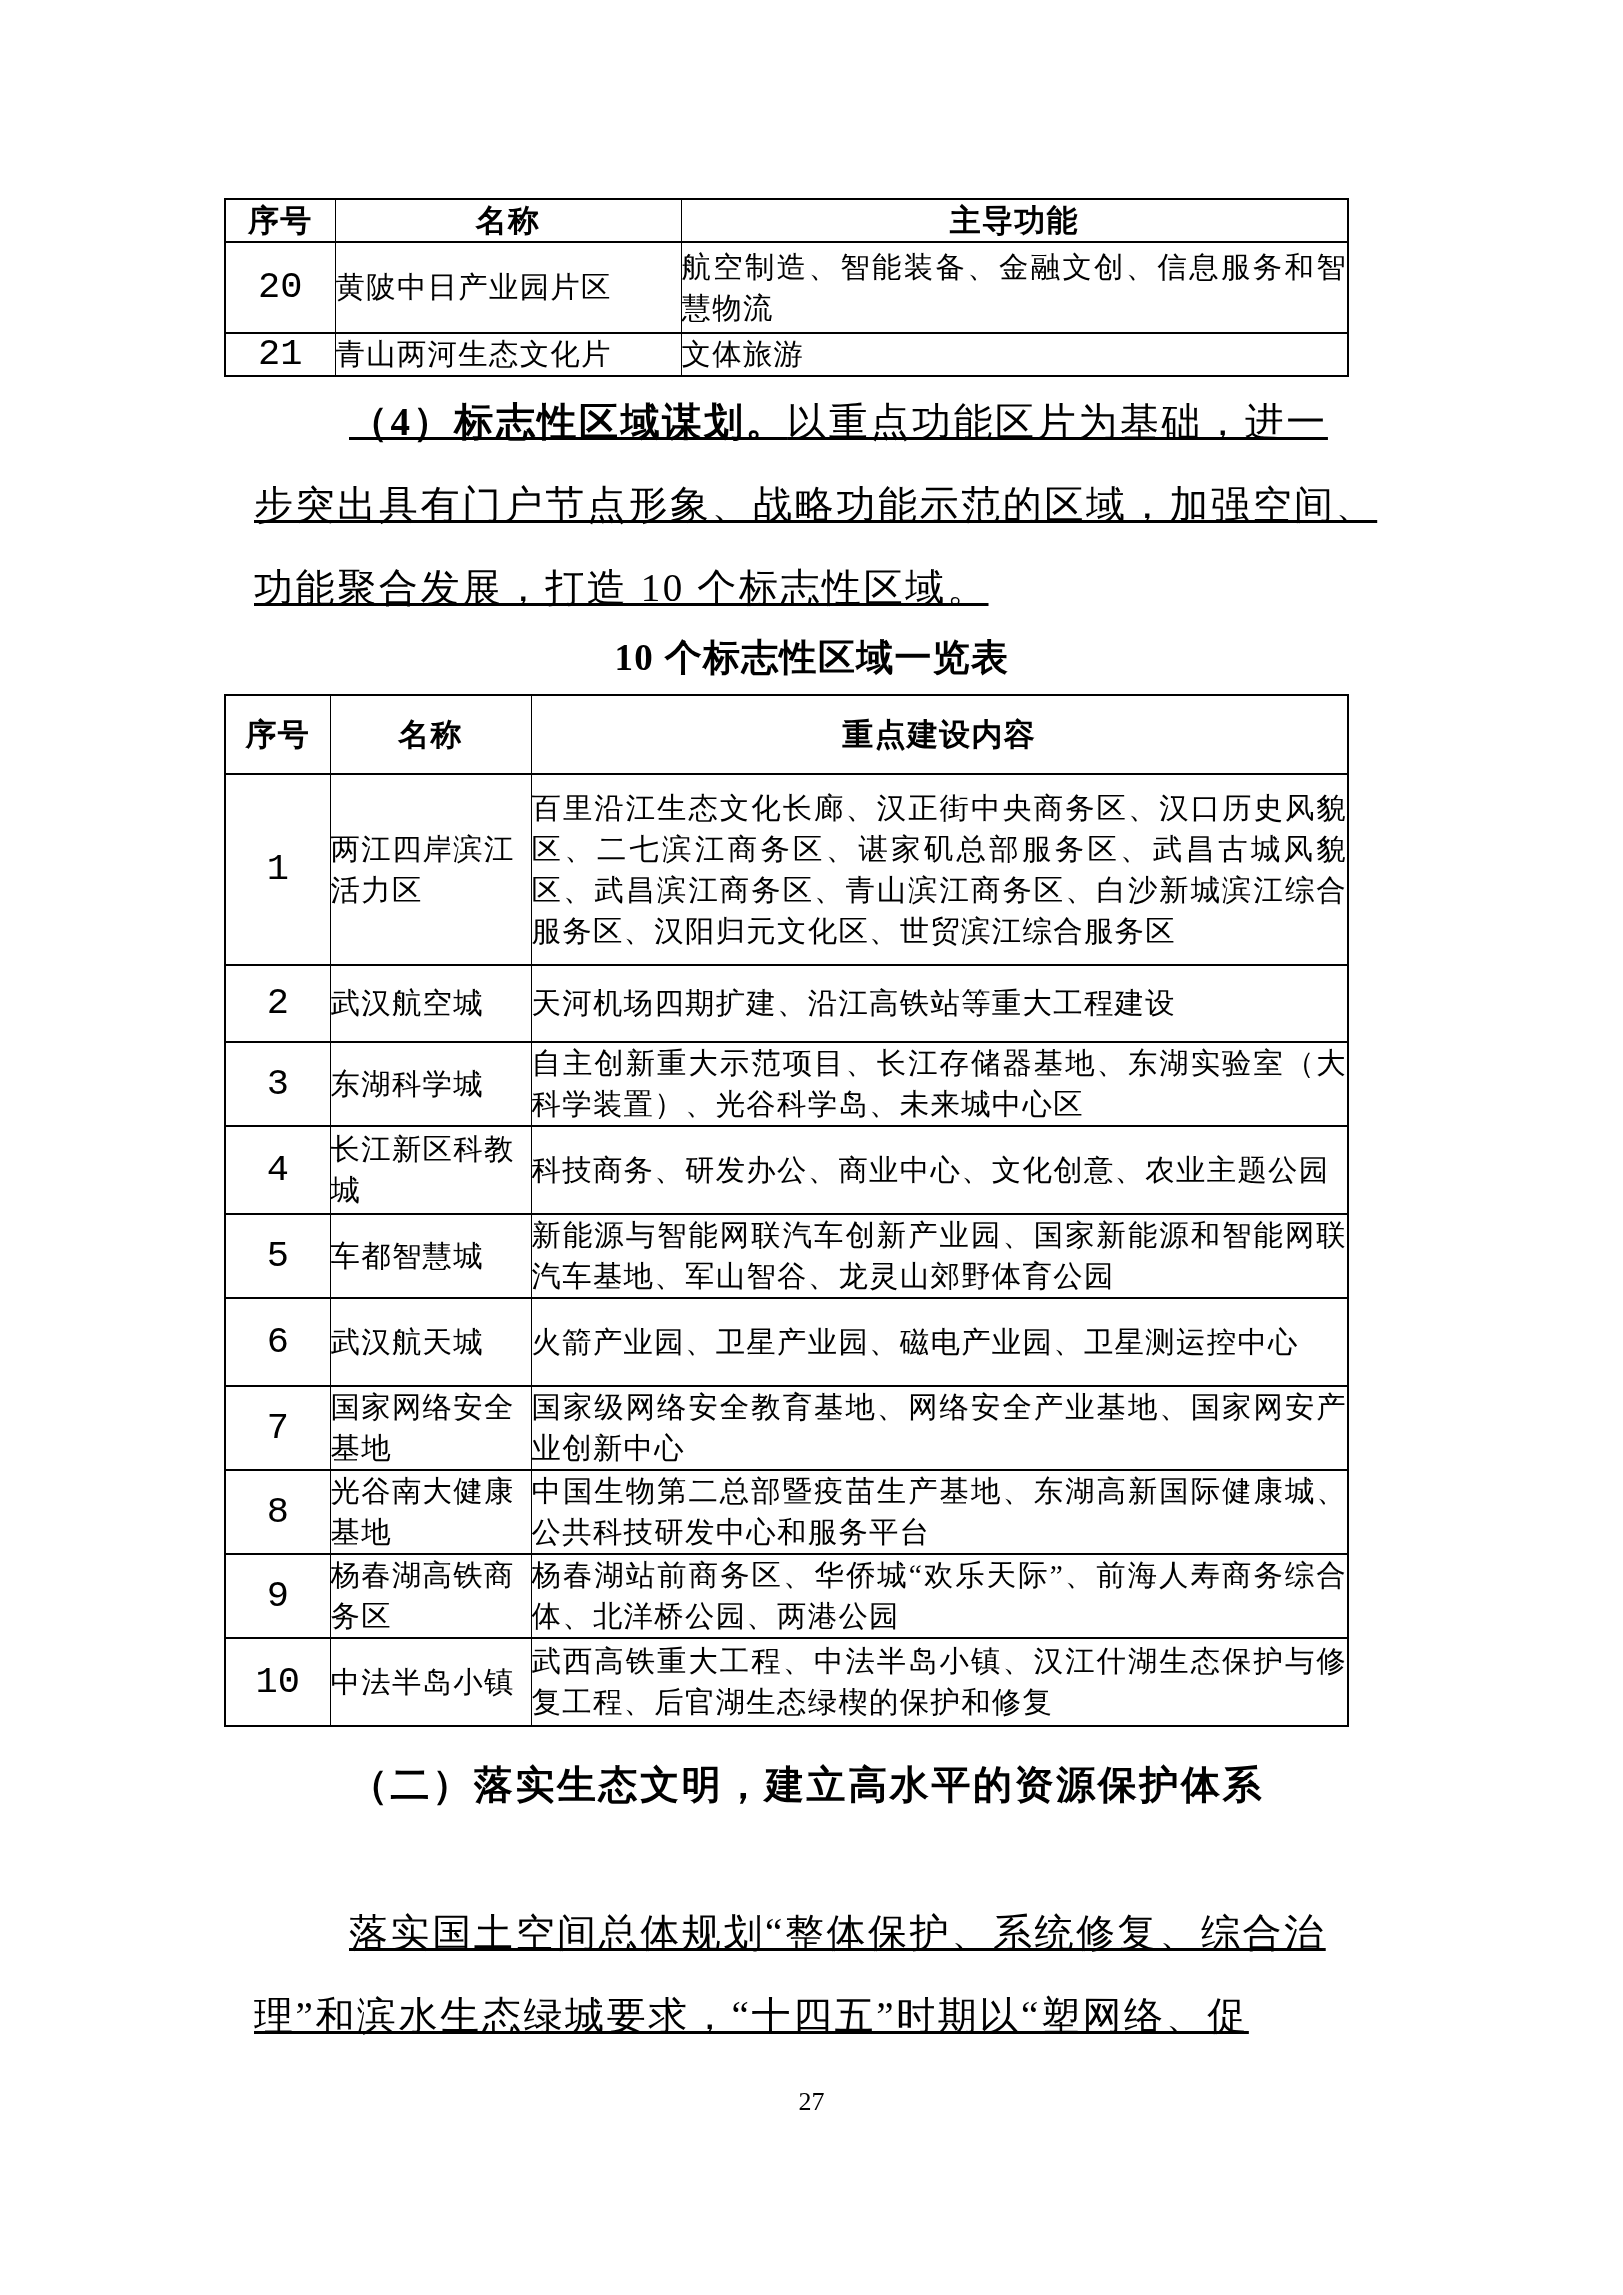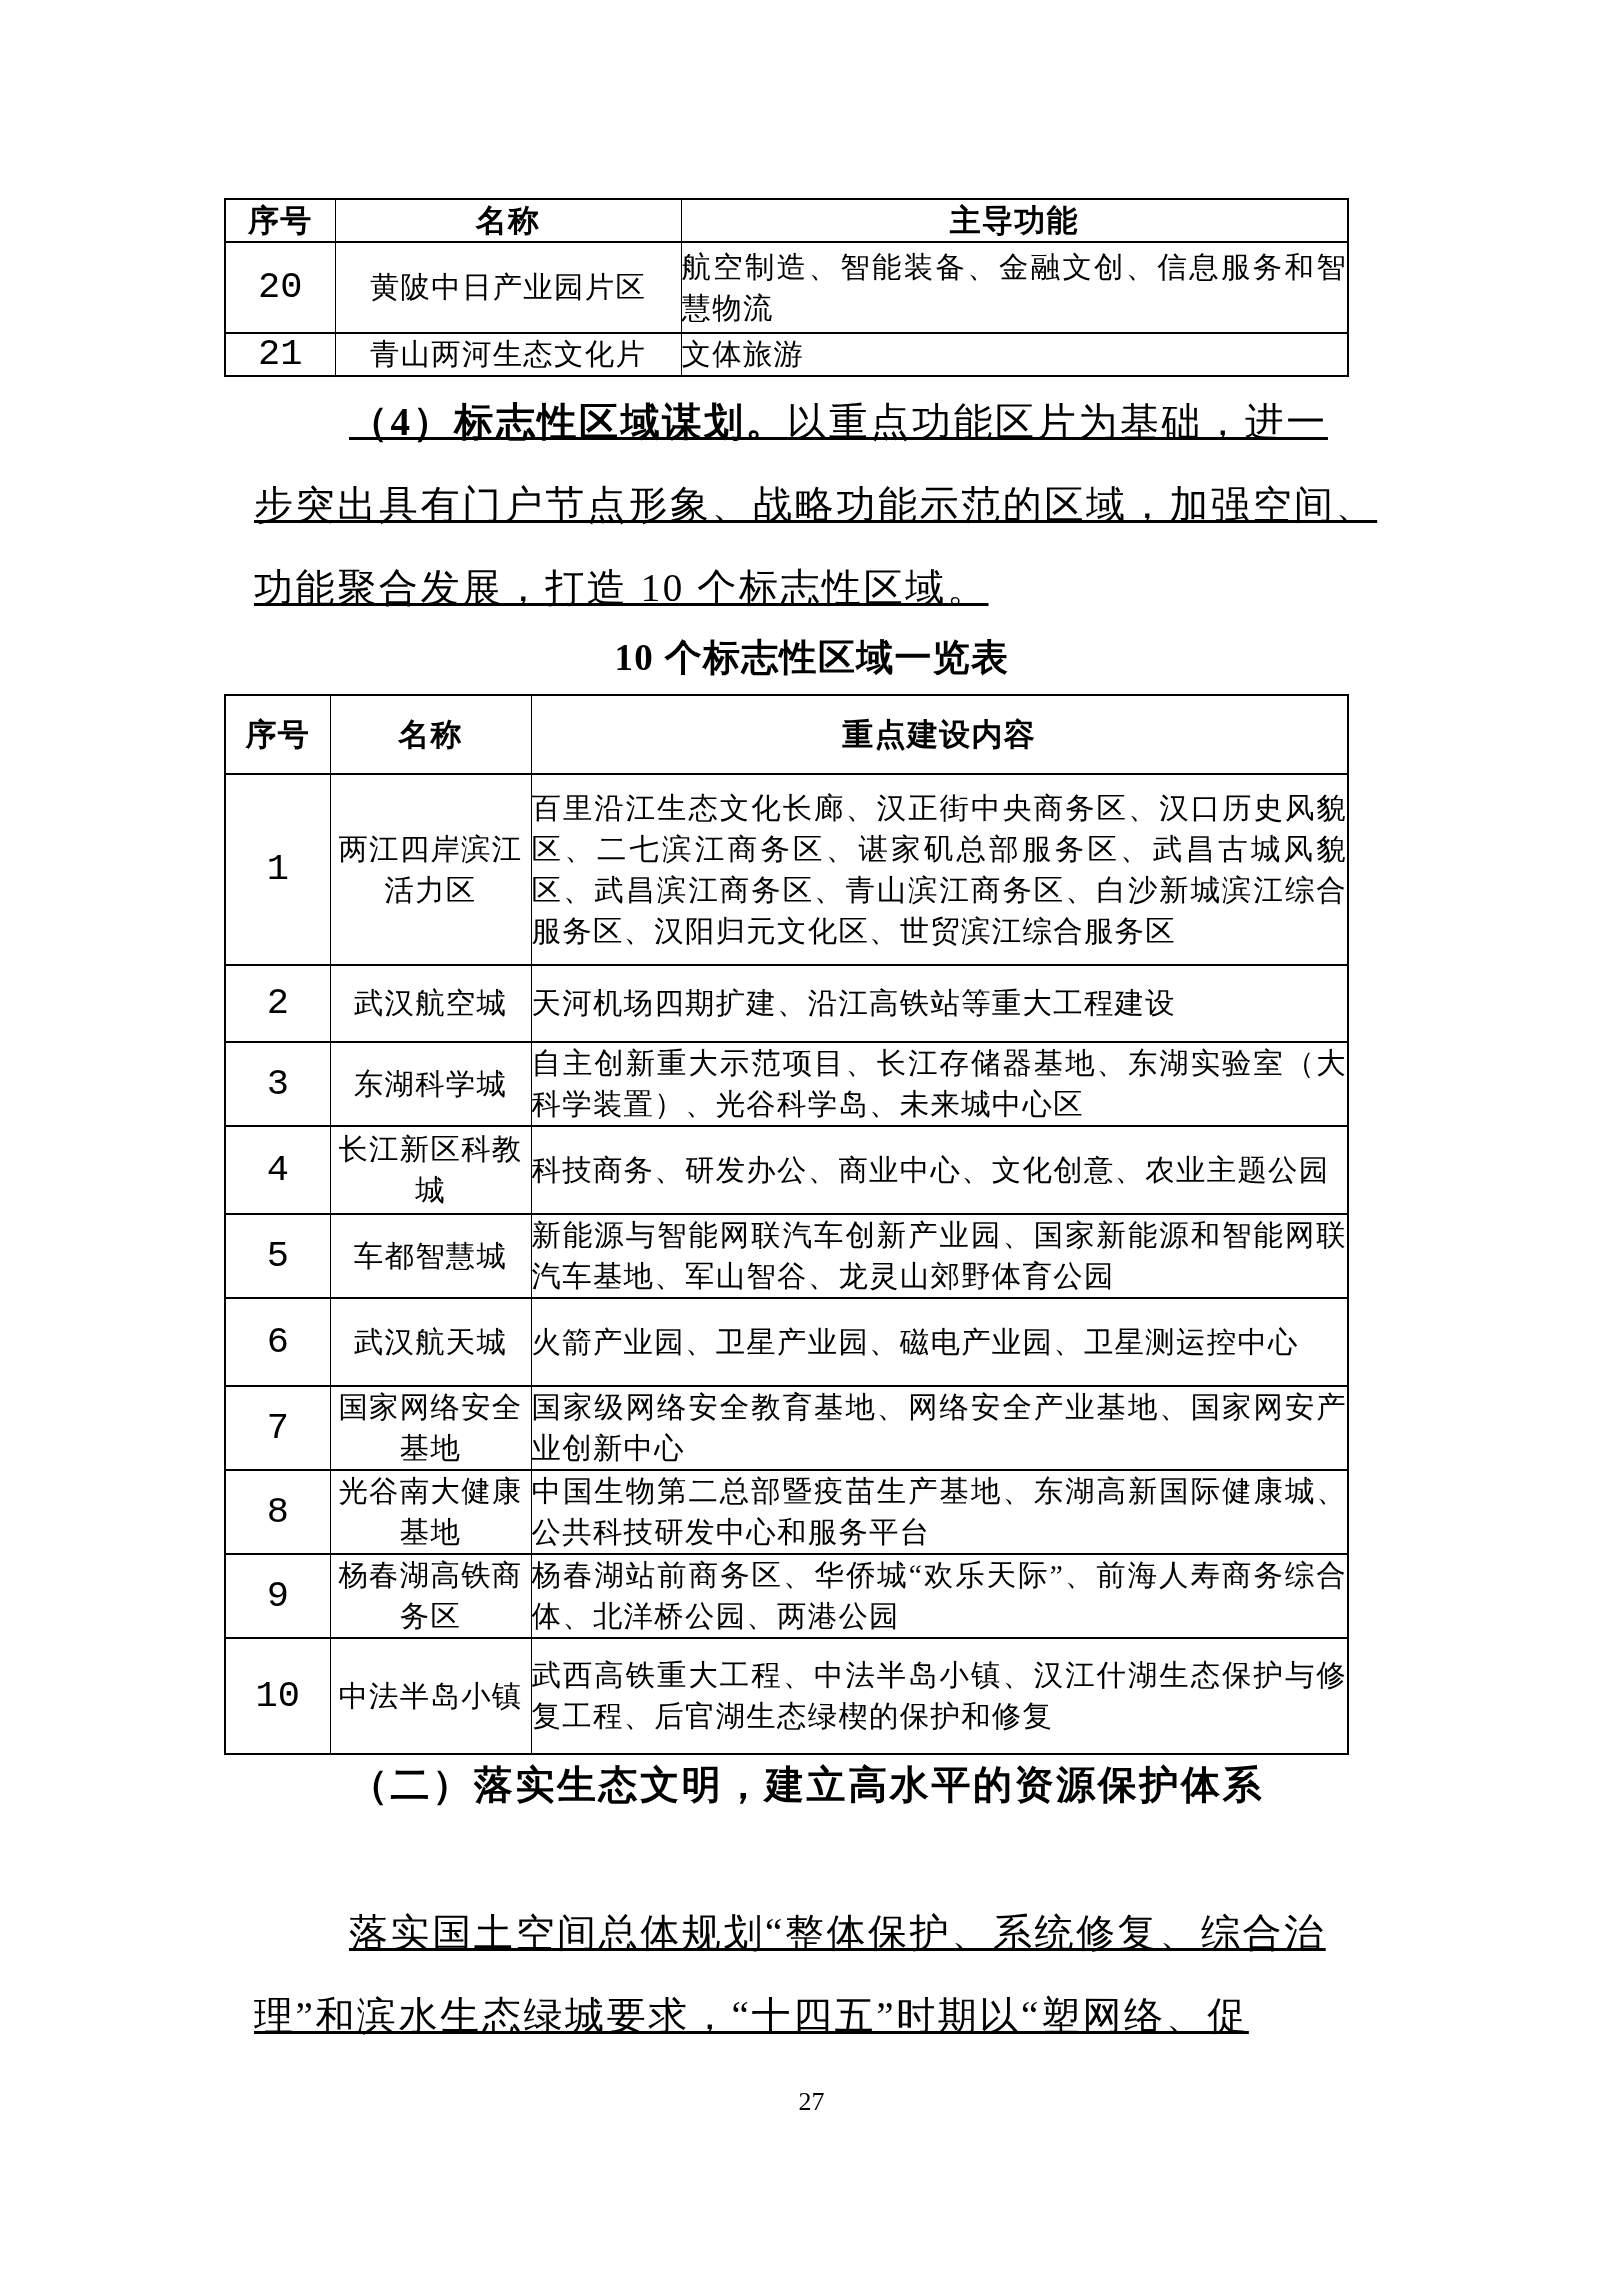--- a/index.html
+++ b/index.html
@@ -36,21 +36,20 @@
     font-size:31px;
     text-align:center;
   }
   td.cell-num{
     text-align:center;
     font-size:37px;
     letter-spacing:0;
     font-family:Liberation Mono, monospace;
   }
   td.cell-name{
-    text-align:center;
     padding:0 9.2px;
   }
   td.cell-content{
     text-align:justify;
     padding:0 15.7px;
   }
   #table1{left:224px;top:198px;width:1123px;}
   #table1 tr.hrow{height:39px;}
   #table1 tr.r20{height:91px;}
   #table1 tr.r21{height:38px;}
@@ -65,21 +64,21 @@
   #table2 tr.hrow{height:79px;}
   #table2 tr.r1{height:191px;}
   #table2 tr.r2{height:77px;}
   #table2 tr.r3{height:84px;}
   #table2 tr.r4{height:88px;}
   #table2 tr.r5{height:84px;}
   #table2 tr.r6{height:88px;}
   #table2 tr.r7{height:83px;}
   #table2 tr.r8{height:83px;}
   #table2 tr.r9{height:82px;}
-  #table2 tr.r10{height:116px;}
+  #table2 tr.r10{height:88px;}
 
   
   .para{
     position:absolute;
     left:254px;width:1116px;
     font-size:39px;
     line-height:83px;
     letter-spacing:2.6px;
     text-align:left;
   }

